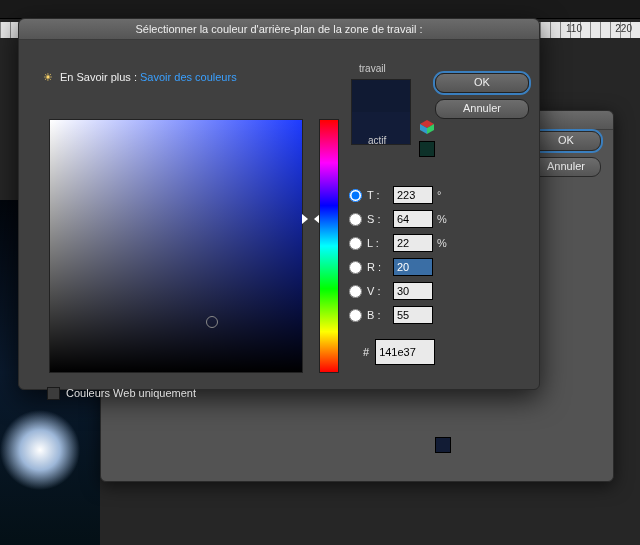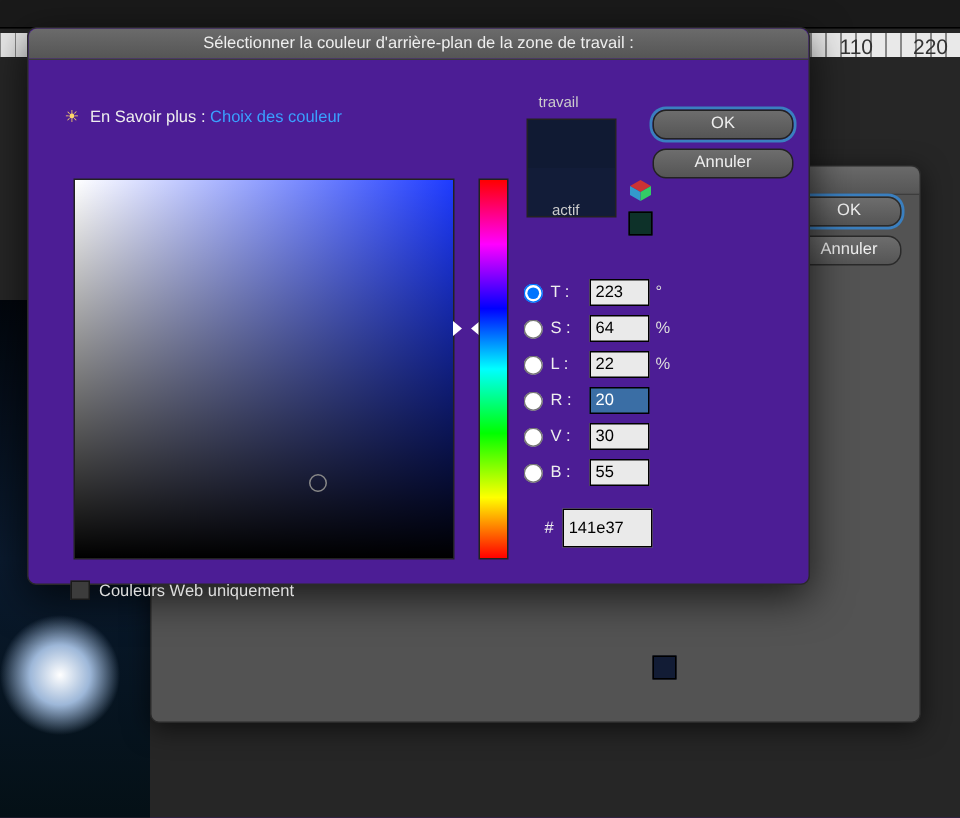--- a/index.html
+++ b/index.html
@@ -1,23 +1,23 @@
 <!DOCTYPE html>
 <html><head>
 <meta charset="utf-8">
 <style>
   html,body{margin:0;padding:0;width:640px;height:545px;background:#262626;font-family:"Lucida Grande","Segoe UI",sans-serif;font-size:11px;color:#ccc;overflow:hidden}
   .app-top{height:18px;background:#1a1a1a;border-bottom:1px solid #000}
   .ruler-top{position:absolute;top:22px;right:0;width:100%;height:16px;background:#e9e9e9;background-image:repeating-linear-gradient(to right,#888 0,#888 1px,transparent 1px,transparent 10px);}
-  .rnum{position:absolute;top:1px;font-size:14px;color:#333}
+  .rnum{position:absolute;top:1px;font-size:10px;color:#333}
   .panel-back{position:absolute;left:100px;top:110px;width:512px;height:370px;background:#535353;border:1px solid #2a2a2a;border-radius:6px;box-shadow:0 4px 18px rgba(0,0,0,.6)}
   .panel-back .titlebar{height:18px;border-bottom:1px solid #3d3d3d;background:linear-gradient(#6a6a6a,#565656);border-radius:6px 6px 0 0}
   .panel-back .btn{position:absolute;right:12px;width:68px;height:18px;border:1px solid #2a2a2a;border-radius:9px;background:linear-gradient(#6d6d6d,#555);text-align:center;line-height:17px;color:#eee;font-size:11px}
   .swatch{position:absolute;right:90px;top:435px;width:14px;height:14px;background:#121c35;border:1px solid #000}
-  .dialog{position:absolute;left:18px;top:18px;width:520px;height:370px;background:#4c1d95;border:1px solid #2a2a2a;border-radius:6px;box-shadow:0 8px 28px rgba(0,0,0,.7)}
+  .dialog{position:absolute;left:18px;top:18px;width:520px;height:370px;background:#404040;border:1px solid #2a2a2a;border-radius:6px;box-shadow:0 8px 28px rgba(0,0,0,.7)}
   .dialog .titlebar{height:20px;background:linear-gradient(#6b6b6b,#555);border-bottom:1px solid #3a3a3a;border-radius:6px 6px 0 0;text-align:center;line-height:20px;color:#eee;font-size:11px}
   .learn{position:absolute;left:24px;top:52px;color:#eee;font-size:11px}
   .learn .bulb{color:#ffd76a;margin-right:4px}
   .learn a{color:#3aa0ff;text-decoration:none}
   .field{position:absolute;left:30px;top:100px;width:252px;height:252px;background:linear-gradient(to bottom,rgba(0,0,0,0),#000),linear-gradient(to right,#fff,#1e3bff);cursor:crosshair;border:1px solid #222}
   .field .cursor{position:absolute;width:10px;height:10px;border:1px solid #888;border-radius:50%;left:156px;top:196px}
   .tri{position:absolute;width:0;height:0;border-top:5px solid transparent;border-bottom:5px solid transparent}
   .tri.l{left:283px;top:195px;border-left:6px solid #fff}
   .tri.r{left:295px;top:195px;border-right:6px solid #fff}
   .hue{position:absolute;left:300px;top:100px;width:18px;height:252px;background:linear-gradient(to bottom,#f00 0%,#f0f 17%,#80f 25%,#00f 34%,#0ff 50%,#0f0 67%,#ff0 84%,#f00 100%);border:1px solid #222}
@@ -35,21 +35,21 @@
   .rows{position:absolute;left:330px;top:164px;font-size:11px;color:#eee}
   .row{height:24px;display:flex;align-items:center}
   .row input[type=radio]{margin:0 5px 0 0}
   .row .rl{display:inline-block;width:22px}
   .row .val{width:32px;height:16px;background:#eaeaea;color:#000;border:1px solid #000;padding:0 3px;font-size:11px;margin:0 4px}
   .row .val.sel{background:#3a6ea5;color:#fff}
   .row .unit{width:14px;color:#ddd}
   .hexrow{position:absolute;left:344px;top:320px;display:flex;align-items:center;font-size:11px;color:#eee}
   .hexrow .hash{margin-right:6px}
   .hexrow .hexval{width:52px;height:16px;background:#eaeaea;color:#000;border:1px solid #000;padding:4px 3px;font-size:11px}
-  .webchk{position:absolute;left:28px;top:368px;display:flex;align-items:center;color:#ddd;font-size:11px}
+  .webchk{position:absolute;left:28px;top:368px;display:flex;align-items:flex-start;color:#ddd;font-size:11px}
   .webchk .cb{width:11px;height:11px;background:#3c3c3c;border:1px solid #1a1a1a;margin-right:6px}
   .doc-tab{position:absolute;left:4px;top:22px;background:#3a3a3a;color:#ccc;font-size:10px;padding:2px 8px;border:1px solid #222}
   .bg-image{position:absolute;left:0;top:200px;width:100px;height:345px;background:radial-gradient(circle at 40px 250px,#fff,#9db7d8 20px,transparent 40px),linear-gradient(#02060d,#0a1a2e,#041016);}
   .panel-back .okb{top:18px}
   .panel-back .cancelb{top:44px}
 </style>
 </head>
 <body>
 
 <div class="app-top"></div>
@@ -67,21 +67,21 @@
 
   <div class="swatch" style="left:334px;top:326px"></div>
 </div>
 
 <div class="dialog">
   <div class="titlebar">Sélectionner la couleur d'arrière-plan de la zone de travail :</div>
 
   <div class="learn">
     <span class="bulb">☀</span>
     <span>En Savoir plus : </span>
-    <a href="#">Choix des couleur</a>
+    <a href="#">Savoir des couleurs</a>
   </div>
 
   <div class="btn focus ok">OK</div>
   <div class="btn cancel">Annuler</div>
 
   <div class="lbl-new">travail</div>
   <div class="preview">
     <div class="nw"></div>
     <div class="cur"></div>
   </div>

